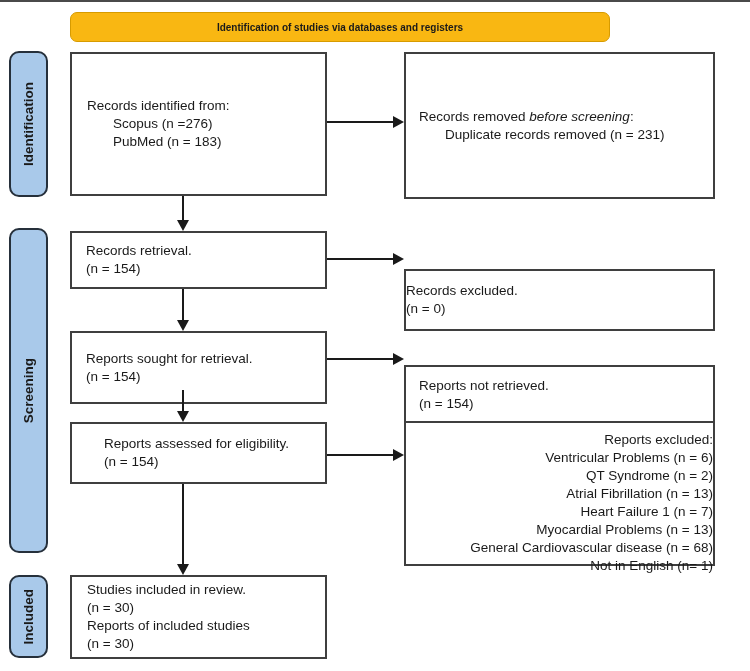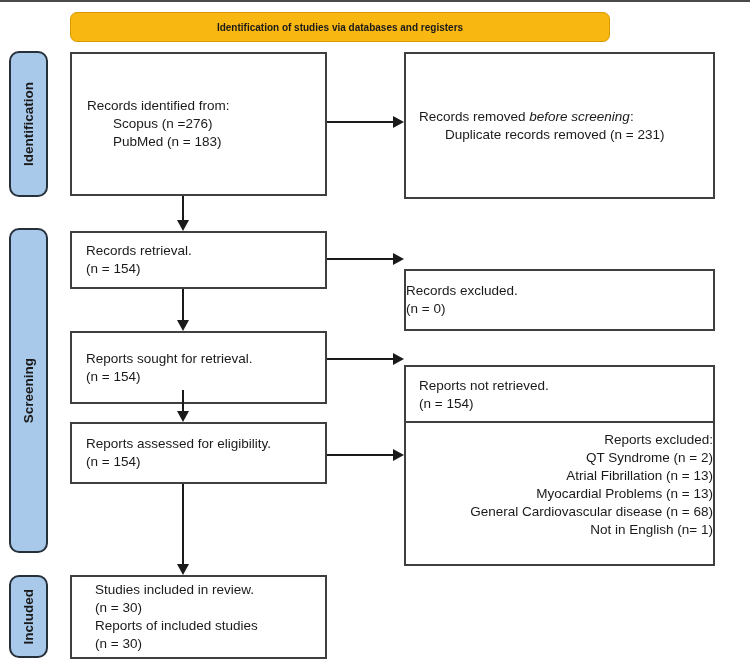--- a/index.html
+++ b/index.html
@@ -61,23 +61,23 @@
   .box .line{white-space:nowrap;}
   .box .indent{padding-left:26px;}
   .col-l{left:70px;width:257px;}
   .col-r{left:404px;width:311px;}
   .b1{top:52px;height:144px;padding-left:15px;}
   .r1{top:52px;height:147px;padding-left:13px;}
   .b2{top:231px;height:58px;padding-left:14px;}
   .r2{top:229px;height:62px;margin-top:40px;}
   .b3{top:331px;height:73px;padding-left:14px;}
   .r3{top:330px;height:60px;padding-left:13px;margin-top:35px;}
-  .b4{top:422px;height:62px;padding-left:14px;}
+  .b4{top:422px;height:62px;padding-left:32px;}
   .r4{top:421px;height:145px;padding:8px 0 0 14px;text-align:right;}
-  .b5{top:575px;height:84px;padding-left:23px;}
+  .b5{top:575px;height:84px;padding-left:15px;}
   .harrow{
     position:absolute;height:2px;background:var(--ink);
   }
   .harrow::after{
     content:"";position:absolute;right:-10px;top:-5px;width:0;height:0;
     border-top:6px solid transparent;border-bottom:6px solid transparent;
     border-left:11px solid var(--ink);
   }
   .varrow{
     position:absolute;width:2px;background:var(--ink);left:182px;
@@ -149,22 +149,24 @@
     <div class="line">(n = 154)</div>
   </div>
 
   <div class="box col-l b4 center">
     <div class="line">Reports assessed for eligibility.</div>
     <div class="line">(n = 154)</div>
   </div>
 
   <div class="box col-r r4">
     <div class="line">Reports excluded:</div>
+    <div class="line indent">Ventricular Problems (n = 6)</div>
     <div class="line indent">QT Syndrome (n = 2)</div>
     <div class="line indent">Atrial Fibrillation (n = 13)</div>
+    <div class="line indent">Heart Failure 1 (n = 7)</div>
     <div class="line indent">Myocardial Problems (n = 13)</div>
     <div class="line indent">General Cardiovascular disease (n = 68)</div>
     <div class="line indent">Not in English (n= 1)</div>
   </div>
 
   <div class="box col-l b5 center">
     <div class="line">Studies included in review.</div>
     <div class="line">(n = 30)</div>
     <div class="line">Reports of included studies</div>
     <div class="line">(n = 30)</div>

